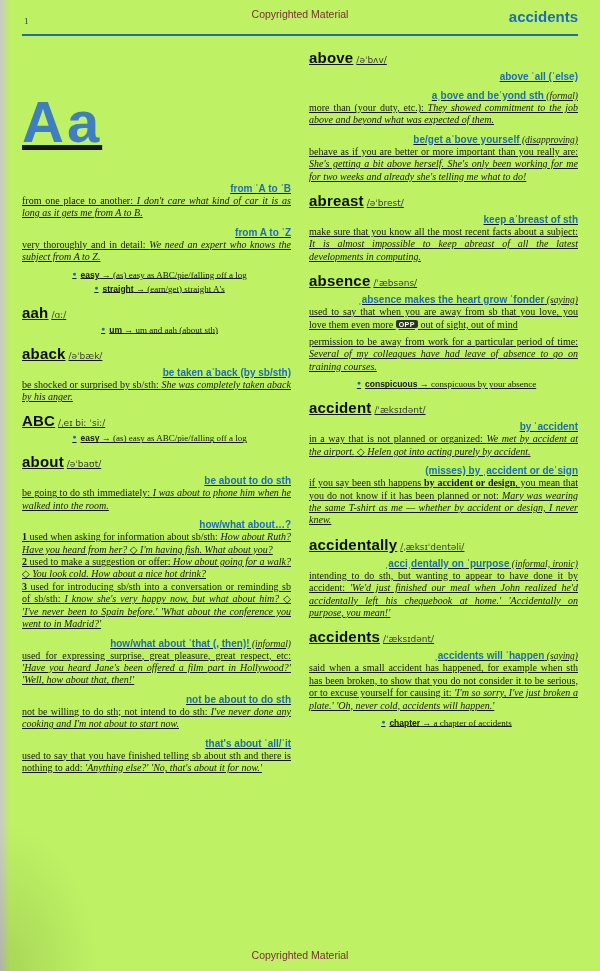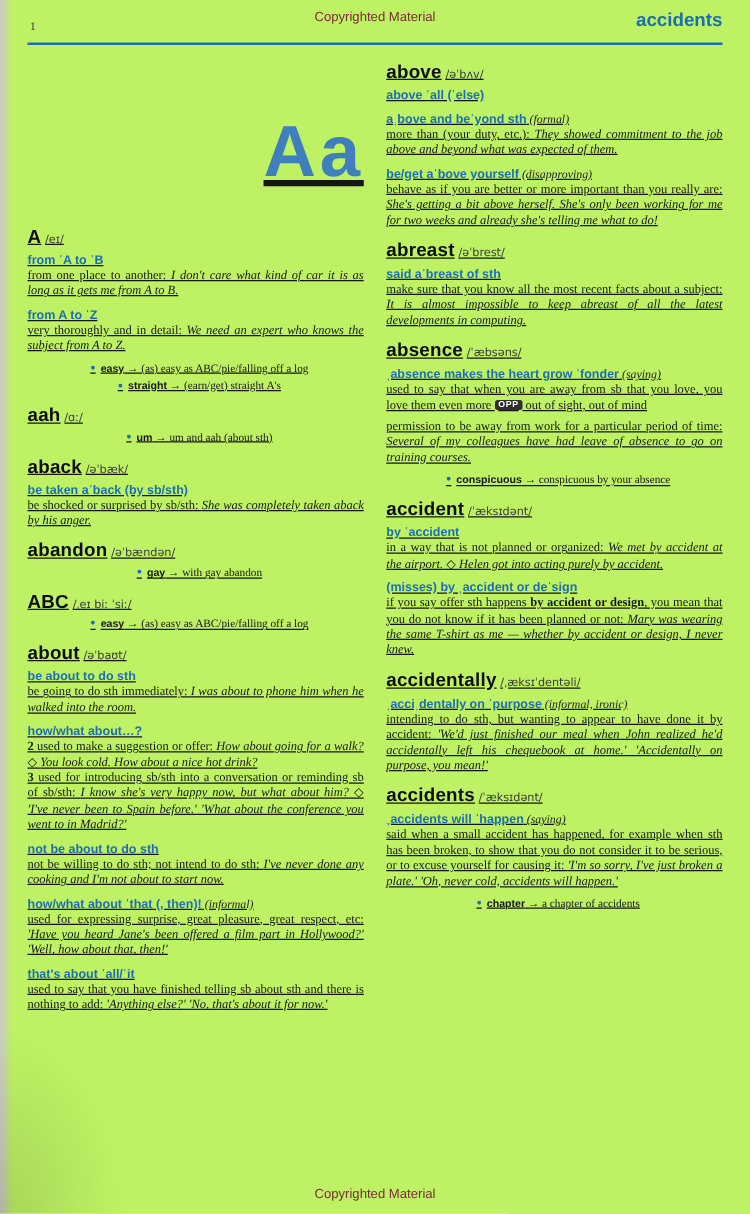--- a/index.html
+++ b/index.html
@@ -18,30 +18,30 @@
     color:#7b2c34;font-family:"Liberation Sans","DejaVu Sans",sans-serif;font-size:10.5px;}
   .running-head{position:absolute;right:22px;top:8px;color:#1d6eb0;
     font-family:"Liberation Sans","DejaVu Sans",sans-serif;font-weight:bold;font-size:15px;}
   .page-num{position:absolute;left:24px;top:16px;font-size:9px;color:#333;}
   .header-rule{height:2px;background:#1d6eb0;margin:0 22px;}
 
   .columns{display:flex;gap:18px;padding:6px 22px 0 22px;}
   .col{width:270px;box-sizing:border-box;}
 
   .letter-heading{color:#3f7fbe;font-family:"Liberation Sans","DejaVu Sans",sans-serif;
-    font-weight:bold;font-size:58px;text-align:right;margin:46px 0 26px 0;letter-spacing:3px;}
+    font-weight:bold;font-size:58px;text-align:left;margin:46px 0 26px 0;letter-spacing:3px;}
 
   .entry{margin-bottom:9px;}
   .headword-line{margin:7px 0 2px 0;}
   .headword{font-family:"Liberation Sans","DejaVu Sans",sans-serif;font-weight:bold;
     font-size:15px;color:#0d0d0d;letter-spacing:.2px;}
   .pron{font-family:"DejaVu Sans",sans-serif;font-size:9px;color:#3a3a3a;margin-left:3px;text-align:right;}
 
   .idiom{margin:2px 0 5px 0;}
-  .idiom-label-line{line-height:12px;}
+  .idiom-label-line{line-height:12px;text-align:right;}
   .idiom-label{color:#1d6eb0;font-family:"Liberation Sans","DejaVu Sans",sans-serif;
     font-weight:bold;font-size:10px;}
   .idiom-note{font-style:italic;font-size:9.5px;color:#222;}
   .para{font-size:10px;line-height:12.4px;text-align:justify;}
   .run-i{font-style:italic;}
   .run-b{font-weight:bold;}
 
   .xref{font-size:9px;line-height:11.5px;margin:2px 0 2px 6px;text-align:center;}
   .xref .run-b{font-family:"Liberation Sans","DejaVu Sans",sans-serif;font-weight:bold;font-size:8.5px;}
   .bullet{color:#1d6eb0;font-size:7px;vertical-align:1.5px;margin-right:4px;}
@@ -64,21 +64,20 @@
     <div class="copyright-top">Copyrighted Material</div>
     <div class="running-head">accidents</div>
     <div class="page-num">1</div>
   </div>
   <div class="header-rule"></div>
 
   <div class="columns">
     <div class="col">
         <div class="letter-heading">Aa</div>
         <section class="entry">
-          <div class="headword-line"><span class="headword">A</span><span class="pron">/eɪ/</span></div>
           <div class="idiom">
             <div class="idiom-label-line"><span class="idiom-label">from ˈA to ˈB</span></div>
             <div class="para"><span class="run-r">from one place to another: </span><span class="run-i">I don't care what kind of car it is as long as it gets me from A to B.</span></div>
           </div>
           <div class="idiom">
             <div class="idiom-label-line"><span class="idiom-label">from A to ˈZ</span></div>
             <div class="para"><span class="run-r">very thoroughly and in detail: </span><span class="run-i">We need an expert who knows the subject from A to Z.</span></div>
           </div>
           <div class="xref"><span class="bullet">●</span><span class="run-b">easy</span><span class="run-r"> → (as) easy as ABC/pie/falling off a log</span></div>
           <div class="xref"><span class="bullet">●</span><span class="run-b">straight</span><span class="run-r"> → (earn/get) straight A's</span></div>
@@ -88,45 +87,42 @@
           <div class="xref"><span class="bullet">●</span><span class="run-b">um</span><span class="run-r"> → um and aah (about sth)</span></div>
         </section>
         <section class="entry">
           <div class="headword-line"><span class="headword">aback</span><span class="pron">/əˈbæk/</span></div>
           <div class="idiom">
             <div class="idiom-label-line"><span class="idiom-label">be taken aˈback (by sb/sth)</span></div>
             <div class="para"><span class="run-r">be shocked or surprised by sb/sth: </span><span class="run-i">She was completely taken aback by his anger.</span></div>
           </div>
         </section>
         <section class="entry">
-          <div class="headword-line"><span class="headword">abandon</span><span class="pron">/əˈbændən/</span></div>
-          <div class="xref"><span class="bullet">●</span><span class="run-b">gay</span><span class="run-r"> → with gay abandon</span></div>
-        </section>
-        <section class="entry">
           <div class="headword-line"><span class="headword">ABC</span><span class="pron">/ˌeɪ biː ˈsiː/</span></div>
           <div class="xref"><span class="bullet">●</span><span class="run-b">easy</span><span class="run-r"> → (as) easy as ABC/pie/falling off a log</span></div>
         </section>
         <section class="entry">
           <div class="headword-line"><span class="headword">about</span><span class="pron">/əˈbaʊt/</span></div>
           <div class="idiom">
             <div class="idiom-label-line"><span class="idiom-label">be about to do sth</span></div>
             <div class="para"><span class="run-r">be going to do sth immediately: </span><span class="run-i">I was about to phone him when he walked into the room.</span></div>
           </div>
           <div class="idiom">
             <div class="idiom-label-line"><span class="idiom-label">how/what about…?</span></div>
+            <div class="para"><span class="run-b">1 </span><span class="run-r">used when asking for information about sb/sth: </span><span class="run-i">How about Ruth? Have you heard from her?</span><span class="run-r"> ◇ </span><span class="run-i">I'm having fish. What about you?</span></div>
             <div class="para"><span class="run-b">2 </span><span class="run-r">used to make a suggestion or offer: </span><span class="run-i">How about going for a walk?</span><span class="run-r"> ◇ </span><span class="run-i">You look cold. How about a nice hot drink?</span></div>
             <div class="para"><span class="run-b">3 </span><span class="run-r">used for introducing sb/sth into a conversation or reminding sb of sb/sth: </span><span class="run-i">I know she's very happy now, but what about him?</span><span class="run-r"> ◇ </span><span class="run-i">'I've never been to Spain before.' 'What about the conference you went to in Madrid?'</span></div>
           </div>
           <div class="idiom">
+            <div class="idiom-label-line"><span class="idiom-label">how/what about ˈthat (, then)!</span><span class="idiom-note"> (informal)</span></div>
+            <div class="para"><span class="run-r">used for expressing surprise, great pleasure, great respect, etc: </span><span class="run-i">'Have you heard Jane's been offered a film part in Hollywood?' 'Well, how about that, then!'</span></div>
+          </div>
+          <div class="idiom">
             <div class="idiom-label-line"><span class="idiom-label">not be about to do sth</span></div>
             <div class="para"><span class="run-r">not be willing to do sth; not intend to do sth: </span><span class="run-i">I've never done any cooking and I'm not about to start now.</span></div>
-          </div>
-          <div class="idiom">
-            <div class="idiom-label-line"><span class="idiom-label">how/what about ˈthat (, then)!</span><span class="idiom-note"> (informal)</span></div>
-            <div class="para"><span class="run-r">used for expressing surprise, great pleasure, great respect, etc: </span><span class="run-i">'Have you heard Jane's been offered a film part in Hollywood?' 'Well, how about that, then!'</span></div>
           </div>
           <div class="idiom">
             <div class="idiom-label-line"><span class="idiom-label">that's about ˈall/ˈit</span></div>
             <div class="para"><span class="run-r">used to say that you have finished telling sb about sth and there is nothing to add: </span><span class="run-i">'Anything else?' 'No, that's about it for now.'</span></div>
           </div>
         </section>
       </div>
     <div class="col">
         <section class="entry">
           <div class="headword-line"><span class="headword">above</span><span class="pron">/əˈbʌv/</span></div>
@@ -138,21 +134,21 @@
             <div class="para"><span class="run-r">more than (your duty, etc.): </span><span class="run-i">They showed commitment to the job above and beyond what was expected of them.</span></div>
           </div>
           <div class="idiom">
             <div class="idiom-label-line"><span class="idiom-label">be/get aˈbove yourself</span><span class="idiom-note"> (disapproving)</span></div>
             <div class="para"><span class="run-r">behave as if you are better or more important than you really are: </span><span class="run-i">She's getting a bit above herself. She's only been working for me for two weeks and already she's telling me what to do!</span></div>
           </div>
         </section>
         <section class="entry">
           <div class="headword-line"><span class="headword">abreast</span><span class="pron">/əˈbrest/</span></div>
           <div class="idiom">
-            <div class="idiom-label-line"><span class="idiom-label">said aˈbreast of sth</span></div>
+            <div class="idiom-label-line"><span class="idiom-label">keep aˈbreast of sth</span></div>
             <div class="para"><span class="run-r">make sure that you know all the most recent facts about a subject: </span><span class="run-i">It is almost impossible to keep abreast of all the latest developments in computing.</span></div>
           </div>
         </section>
         <section class="entry">
           <div class="headword-line"><span class="headword">absence</span><span class="pron">/ˈæbsəns/</span></div>
           <div class="idiom">
             <div class="idiom-label-line"><span class="idiom-label">ˌabsence makes the heart grow ˈfonder</span><span class="idiom-note"> (saying)</span></div>
             <div class="para"><span class="run-r">used to say that when you are away from sb that you love, you love them even more </span><span class="opp-badge">OPP</span><span class="run-r"> out of sight, out of mind</span></div>
           </div>
           <div class="idiom">
@@ -161,21 +157,21 @@
           <div class="xref"><span class="bullet">●</span><span class="run-b">conspicuous</span><span class="run-r"> → conspicuous by your absence</span></div>
         </section>
         <section class="entry">
           <div class="headword-line"><span class="headword">accident</span><span class="pron">/ˈæksɪdənt/</span></div>
           <div class="idiom">
             <div class="idiom-label-line"><span class="idiom-label">by ˈaccident</span></div>
             <div class="para"><span class="run-r">in a way that is not planned or organized: </span><span class="run-i">We met by accident at the airport.</span><span class="run-r"> ◇ </span><span class="run-i">Helen got into acting purely by accident.</span></div>
           </div>
           <div class="idiom">
             <div class="idiom-label-line"><span class="idiom-label">(misses) by ˌaccident or deˈsign</span></div>
-            <div class="para"><span class="run-r">if you say offer sth happens </span><span class="run-b">by accident or design</span><span class="run-r">, you mean that you do not know if it has been planned or not: </span><span class="run-i">Mary was wearing the same T-shirt as me — whether by accident or design, I never knew.</span></div>
+            <div class="para"><span class="run-r">if you say been sth happens </span><span class="run-b">by accident or design</span><span class="run-r">, you mean that you do not know if it has been planned or not: </span><span class="run-i">Mary was wearing the same T-shirt as me — whether by accident or design, I never knew.</span></div>
           </div>
         </section>
         <section class="entry">
           <div class="headword-line"><span class="headword">accidentally</span><span class="pron">/ˌæksɪˈdentəli/</span></div>
           <div class="idiom">
             <div class="idiom-label-line"><span class="idiom-label">ˌacciˌdentally on ˈpurpose</span><span class="idiom-note"> (informal, ironic)</span></div>
             <div class="para"><span class="run-r">intending to do sth, but wanting to appear to have done it by accident: </span><span class="run-i">'We'd just finished our meal when John realized he'd accidentally left his chequebook at home.' 'Accidentally on purpose, you mean!'</span></div>
           </div>
         </section>
         <section class="entry">

